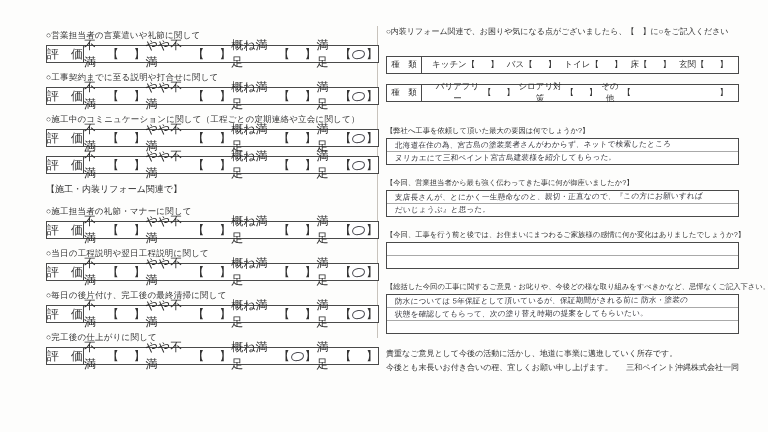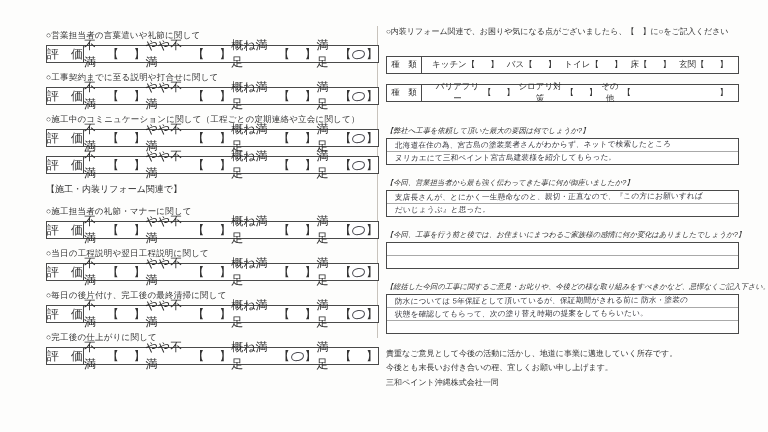--- a/index.html
+++ b/index.html
@@ -23,27 +23,27 @@
   .wide{width:86px;}
   .sechdr{font-size:9px;color:#333;margin:5px 0 10px;}
 
   
   .rtitle{font-size:8px;color:#333;margin-bottom:19px;white-space:nowrap;}
   .trow{display:flex;align-items:stretch;border:1px solid #4a4a4a;height:16px;font-size:8.5px;background:#fff;margin-bottom:10px;text-align:center;}
   .tcell{flex:0 0 34px;border-right:1px solid #4a4a4a;display:flex;align-items:center;justify-content:center;}
   .topts{flex:1;display:flex;justify-content:space-between;align-items:center;padding:0 10px;}
   .qa{margin-bottom:13px;}
   .qa.first{margin-top:24px;}
-  .qah{font-size:7.3px;color:#333;margin-bottom:2px;white-space:nowrap;font-style:italic;}
+  .qah{font-size:7.3px;color:#333;margin-bottom:2px;white-space:nowrap;}
   .ansbox{border:1px solid #4a4a4a;background:#fff;}
   .ansline{height:12px;border-bottom:1px solid #a9a9a9;display:flex;align-items:center;padding:0 8px;overflow:hidden;}
   .ansline:last-child{border-bottom:none;}
   .hand{font-size:7.6px;color:#34343b;letter-spacing:.2px;transform:skewX(-4deg) rotate(-.3deg);white-space:nowrap;}
   .closing{font-size:8px;color:#333;line-height:1.8;margin-top:8px;}
-  .sigrow{display:flex;justify-content:space-between;flex-direction:column;}
+  .sigrow{display:flex;justify-content:space-between;}
 </style>
 </head>
 <body>
 
 <div class="sheet">
   <div class="fold"></div>
 
   <div class="left-col">
 
     <div class="q">

